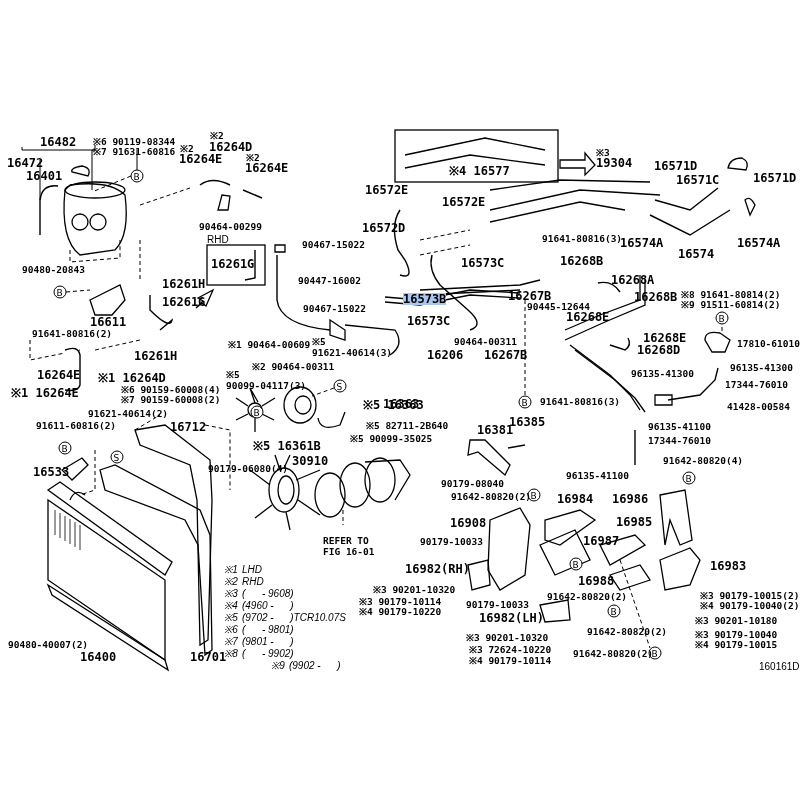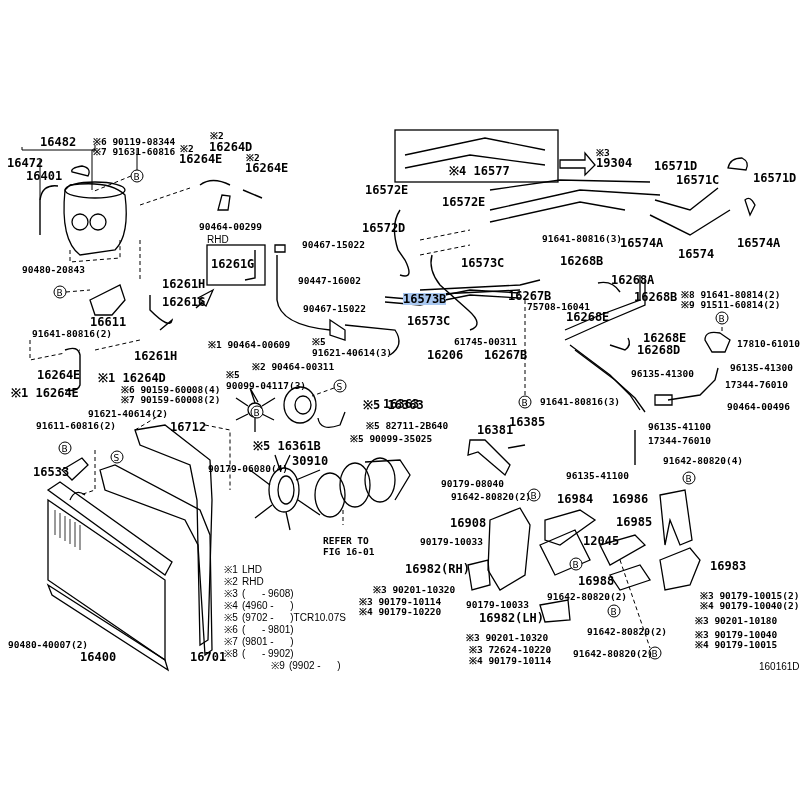--- a/index.html
+++ b/index.html
@@ -220,21 +220,21 @@
   <span class="lbl big" style="left:37px;top:369px">16264E</span>
   <span class="lbl big" style="left:98px;top:372px">※1 16264D</span>
   <span class="lbl big" style="left:11px;top:387px">※1 16264E</span>
   <span class="lbl sm" style="left:121px;top:385px">※6 90159-60008(4)</span>
   <span class="lbl sm" style="left:121px;top:395px">※7 90159-60008(2)</span>
   <span class="lbl sm" style="left:88px;top:409px">91621-40614(2)</span>
   <span class="lbl sm" style="left:36px;top:421px">91611-60816(2)</span>
   <span class="lbl big" style="left:170px;top:421px">16712</span>
   <span class="lbl big" style="left:33px;top:466px">16533</span>
 
-  <span class="lbl sm" style="left:208px;top:340px">※1 90464-00609</span>
+  <span class="lbl sm" style="left:228px;top:340px">※1 90464-00609</span>
   <span class="lbl sm" style="left:252px;top:362px">※2 90464-00311</span>
   <span class="lbl sm" style="left:312px;top:337px">※5</span>
   <span class="lbl sm" style="left:312px;top:348px">91621-40614(3)</span>
   <span class="lbl sm" style="left:226px;top:370px">※5</span>
   <span class="lbl sm" style="left:226px;top:381px">90099-04117(3)</span>
   <span class="lbl big" style="left:363px;top:399px">※5 16363</span>
   <span class="lbl sm" style="left:366px;top:421px">※5 82711-2B640</span>
   <span class="lbl sm" style="left:350px;top:434px">※5 90099-35025</span>
   <span class="lbl big" style="left:253px;top:440px">※5 16361B</span>
   <span class="lbl big" style="left:292px;top:455px">30910</span>
@@ -256,53 +256,53 @@
   <span class="lbl big" style="left:620px;top:237px">16574A</span>
   <span class="lbl big" style="left:678px;top:248px">16574</span>
   <span class="lbl big" style="left:737px;top:237px">16574A</span>
 
   <span class="lbl big hl" style="left:403px;top:293px">16573B</span>
   <span class="lbl big" style="left:407px;top:315px">16573C</span>
 
   <span class="lbl big" style="left:560px;top:255px">16268B</span>
   <span class="lbl big" style="left:611px;top:274px">16268A</span>
   <span class="lbl big" style="left:508px;top:290px">16267B</span>
-  <span class="lbl sm" style="left:527px;top:302px">75708-16041</span>
+  <span class="lbl sm" style="left:527px;top:302px">90445-12644</span>
   <span class="lbl big" style="left:634px;top:291px">16268B</span>
   <span class="lbl big" style="left:566px;top:311px">16268E</span>
   <span class="lbl big" style="left:643px;top:332px">16268E</span>
   <span class="lbl big" style="left:637px;top:344px">16268D</span>
-  <span class="lbl sm" style="left:454px;top:337px">61745-00311</span>
+  <span class="lbl sm" style="left:454px;top:337px">90464-00311</span>
   <span class="lbl big" style="left:484px;top:349px">16267B</span>
   <span class="lbl big" style="left:427px;top:349px">16206</span>
   <span class="lbl sm" style="left:540px;top:397px">91641-80816(3)</span>
   <span class="lbl big" style="left:383px;top:398px">16363</span>
 
   <span class="lbl sm" style="left:681px;top:290px">※8 91641-80814(2)</span>
   <span class="lbl sm" style="left:681px;top:300px">※9 91511-60814(2)</span>
   <span class="lbl sm" style="left:737px;top:339px">17810-61010</span>
   <span class="lbl sm" style="left:730px;top:363px">96135-41300</span>
   <span class="lbl sm" style="left:631px;top:369px">96135-41300</span>
   <span class="lbl sm" style="left:725px;top:380px">17344-76010</span>
-  <span class="lbl sm" style="left:727px;top:402px">90464-00496</span>
+  <span class="lbl sm" style="left:727px;top:402px">41428-00584</span>
   <span class="lbl sm" style="left:648px;top:422px">96135-41100</span>
   <span class="lbl sm" style="left:648px;top:436px">17344-76010</span>
   <span class="lbl sm" style="left:566px;top:471px">96135-41100</span>
 
   <span class="lbl big" style="left:477px;top:424px">16381</span>
   <span class="lbl big" style="left:509px;top:416px">16385</span>
   <span class="lbl sm" style="left:441px;top:479px">90179-08040</span>
   <span class="lbl sm" style="left:451px;top:492px">91642-80820(2)</span>
   <span class="lbl big" style="left:557px;top:493px">16984</span>
   <span class="lbl sm" style="left:663px;top:456px">91642-80820(4)</span>
   <span class="lbl big" style="left:612px;top:493px">16986</span>
   <span class="lbl big" style="left:616px;top:516px">16985</span>
   <span class="lbl big" style="left:450px;top:517px">16908</span>
   <span class="lbl sm" style="left:420px;top:537px">90179-10033</span>
-  <span class="lbl big" style="left:583px;top:535px">12045</span>
+  <span class="lbl big" style="left:583px;top:535px">16987</span>
   <span class="lbl big" style="left:405px;top:563px">16982(RH)</span>
   <span class="lbl sm" style="left:373px;top:585px">※3 90201-10320</span>
   <span class="lbl sm" style="left:359px;top:597px">※3 90179-10114</span>
   <span class="lbl sm" style="left:359px;top:607px">※4 90179-10220</span>
   <span class="lbl sm" style="left:466px;top:600px">90179-10033</span>
   <span class="lbl big" style="left:578px;top:575px">16988</span>
   <span class="lbl sm" style="left:547px;top:592px">91642-80820(2)</span>
   <span class="lbl big" style="left:479px;top:612px">16982(LH)</span>
   <span class="lbl sm" style="left:466px;top:633px">※3 90201-10320</span>
   <span class="lbl sm" style="left:469px;top:645px">※3 72624-10220</span>
@@ -315,21 +315,21 @@
   <span class="lbl sm" style="left:700px;top:601px">※4 90179-10040(2)</span>
   <span class="lbl sm" style="left:695px;top:616px">※3 90201-10180</span>
   <span class="lbl sm" style="left:695px;top:630px">※3 90179-10040</span>
   <span class="lbl sm" style="left:695px;top:640px">※4 90179-10015</span>
 
   <span class="lbl sm" style="left:8px;top:640px">90480-40007(2)</span>
   <span class="lbl big" style="left:80px;top:651px">16400</span>
   <span class="lbl big" style="left:190px;top:651px">16701</span>
 </div>
 
-<div style="position:absolute;left:224px;top:564px;">
+<div style="position:absolute;left:224px;top:564px;font-style:italic;">
   <div id="legend-rows">
       <div class="note" style="position: relative;"><span>※1</span><span style="margin-left: 4px; white-space: pre;">LHD</span></div>
       <div class="note" style="position: relative;"><span>※2</span><span style="margin-left: 4px; white-space: pre;">RHD</span></div>
       <div class="note" style="position: relative;"><span>※3</span><span style="margin-left: 4px; white-space: pre;">(      - 9608)</span></div>
       <div class="note" style="position: relative;"><span>※4</span><span style="margin-left: 4px; white-space: pre;">(4960 -      )</span></div>
       <div class="note" style="position: relative;"><span>※5</span><span style="margin-left: 4px; white-space: pre;">(9702 -      )TCR10.07S</span></div>
       <div class="note" style="position: relative;"><span>※6</span><span style="margin-left: 4px; white-space: pre;">(      - 9801)</span></div>
       <div class="note" style="position: relative;"><span>※7</span><span style="margin-left: 4px; white-space: pre;">(9801 -      )</span></div>
       <div class="note" style="position: relative;"><span>※8</span><span style="margin-left: 4px; white-space: pre;">(      - 9902)</span></div>
       <div class="note" style="position: relative; margin-left: 47px;"><span>※9</span><span style="margin-left: 4px; white-space: pre;">(9902 -      )</span></div>

